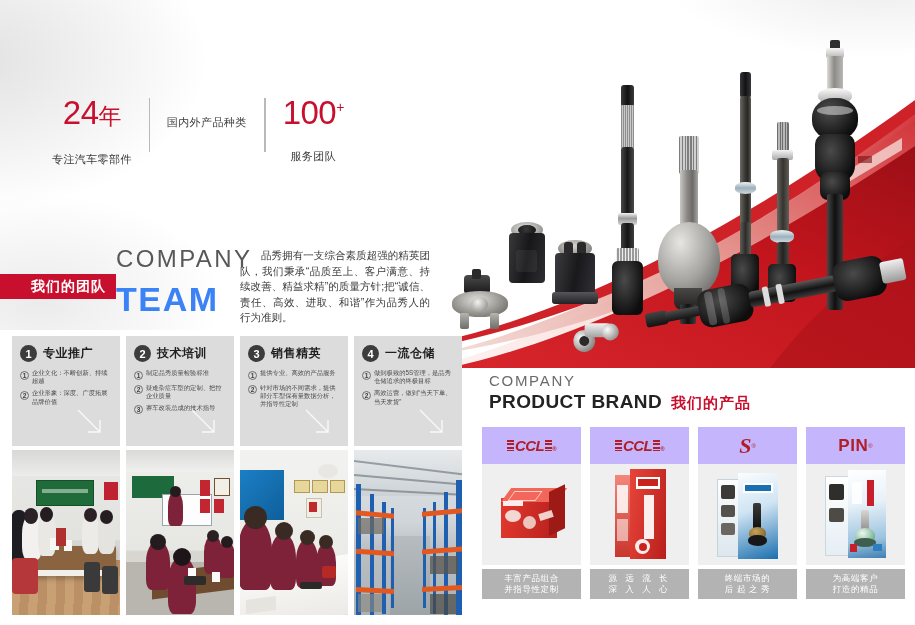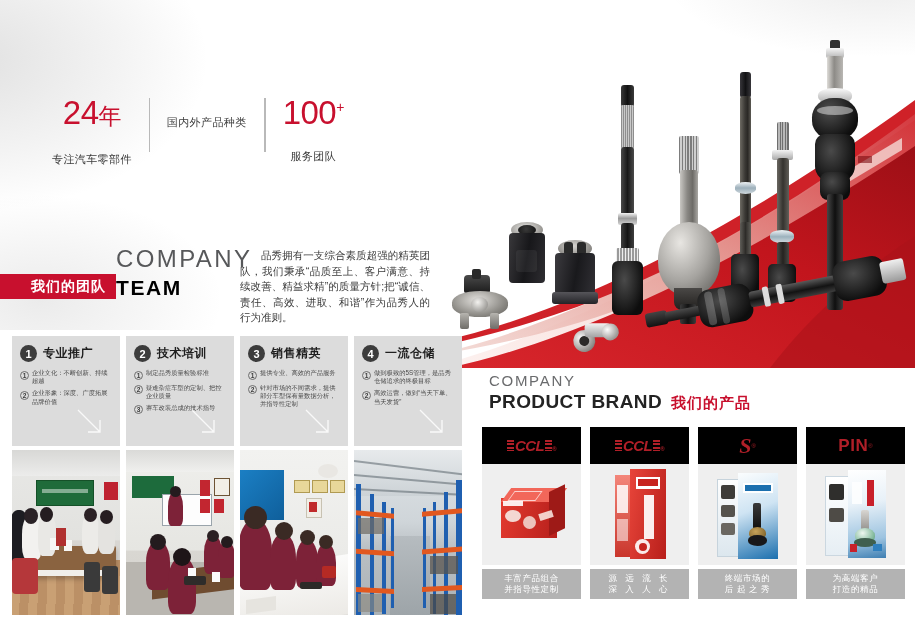--- a/index.html
+++ b/index.html
@@ -41,21 +41,21 @@
   
   .team-head{position:absolute;left:0;top:246px;width:455px;height:66px;}
   .team-badge{
     position:absolute;left:-14px;top:28px;width:130px;height:25px;
     background:#c8102e;color:#fff;font-size:14px;font-weight:700;
     display:flex;align-items:center;justify-content:flex-end;
     padding-right:10px;box-sizing:border-box;letter-spacing:1px;
   }
   .team-title{position:absolute;left:116px;top:0px;}
   .team-company{color:#57585a;font-size:24px;letter-spacing:2.4px;line-height:26px;font-weight:400;}
-  .team-team{color:#000000;font-size:21px;font-weight:700;letter-spacing:1.6px;line-height:31px;margin-top:0;}
+  .team-team{color:#3b82f6;font-size:34px;font-weight:700;letter-spacing:1.6px;line-height:31px;margin-top:12px;}
   .team-para{
     position:absolute;left:240px;top:2px;width:190px;
     color:#3a3a3a;font-size:10.5px;line-height:15.5px;text-indent:21px;
     text-align:justify;
   }
 
   
   .cards{position:absolute;left:12px;top:336px;display:flex;gap:6px;}
   .card{
     width:108px;height:110px;background:#dcdcdc;position:relative;overflow:hidden;
@@ -137,21 +137,21 @@
   .pb-head{position:absolute;left:489px;top:372px;}
   .pb-company{color:#6a6b6d;font-size:15px;letter-spacing:1.7px;line-height:18px;}
   .pb-row{display:flex;align-items:baseline;gap:9px;margin-top:1px;}
   .pb-brand{color:#232323;font-size:19px;font-weight:700;letter-spacing:.4px;}
   .pb-cn{color:#c8102e;font-size:15px;font-weight:700;letter-spacing:1px;}
 
   
   .prods{position:absolute;left:482px;top:427px;display:flex;gap:9px;}
   .prod{width:99px;display:flex;flex-direction:column;}
   .prod-logo{
-    height:37px;background:#000000;display:flex;align-items:center;justify-content:center;text-align:right;
+    height:37px;background:#c4b5fd;display:flex;align-items:center;justify-content:center;text-align:right;
   }
   .prod-img{height:101px;background:#efefef;position:relative;overflow:hidden;
     display:flex;align-items:center;justify-content:center;}
   .prod-cap{
     height:30px;background:#b3b3b3;color:#fff;font-size:8.5px;line-height:11.5px;
     display:flex;flex-direction:column;align-items:center;justify-content:center;
     letter-spacing:.6px;text-align:center;margin-top:4px;
   }
   .cap-wide{letter-spacing:3px;}
 

